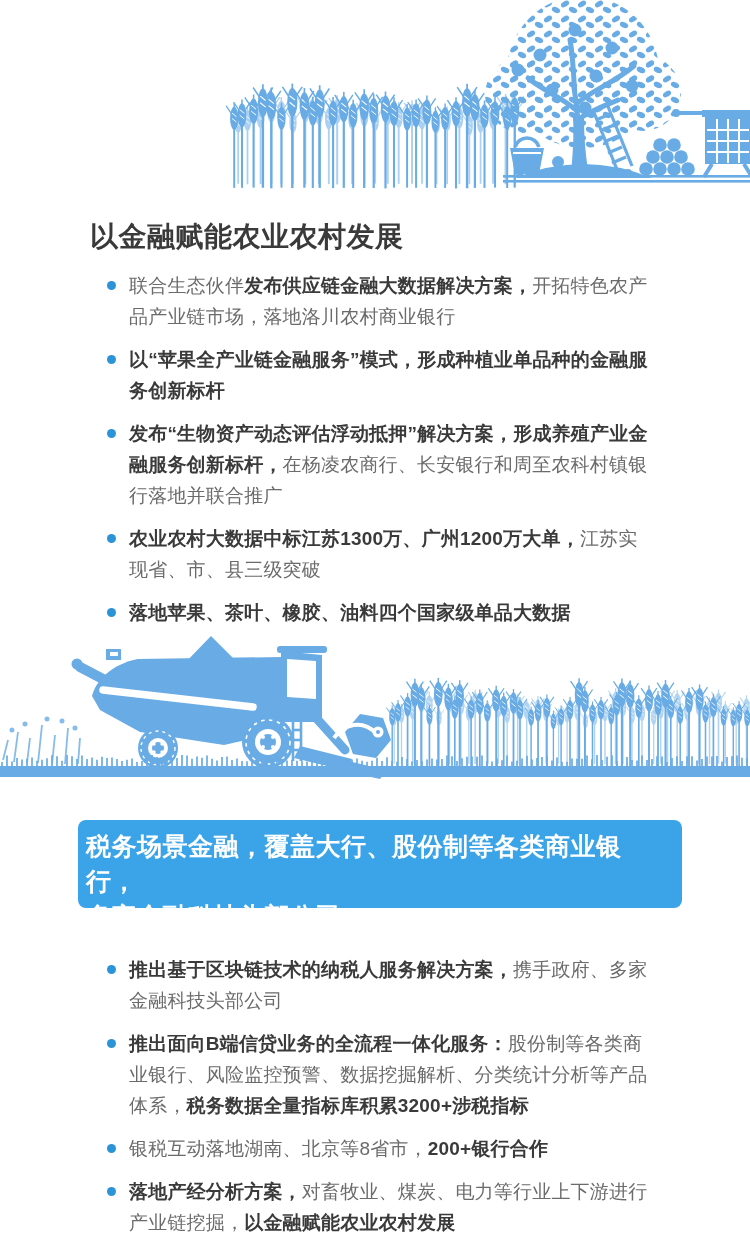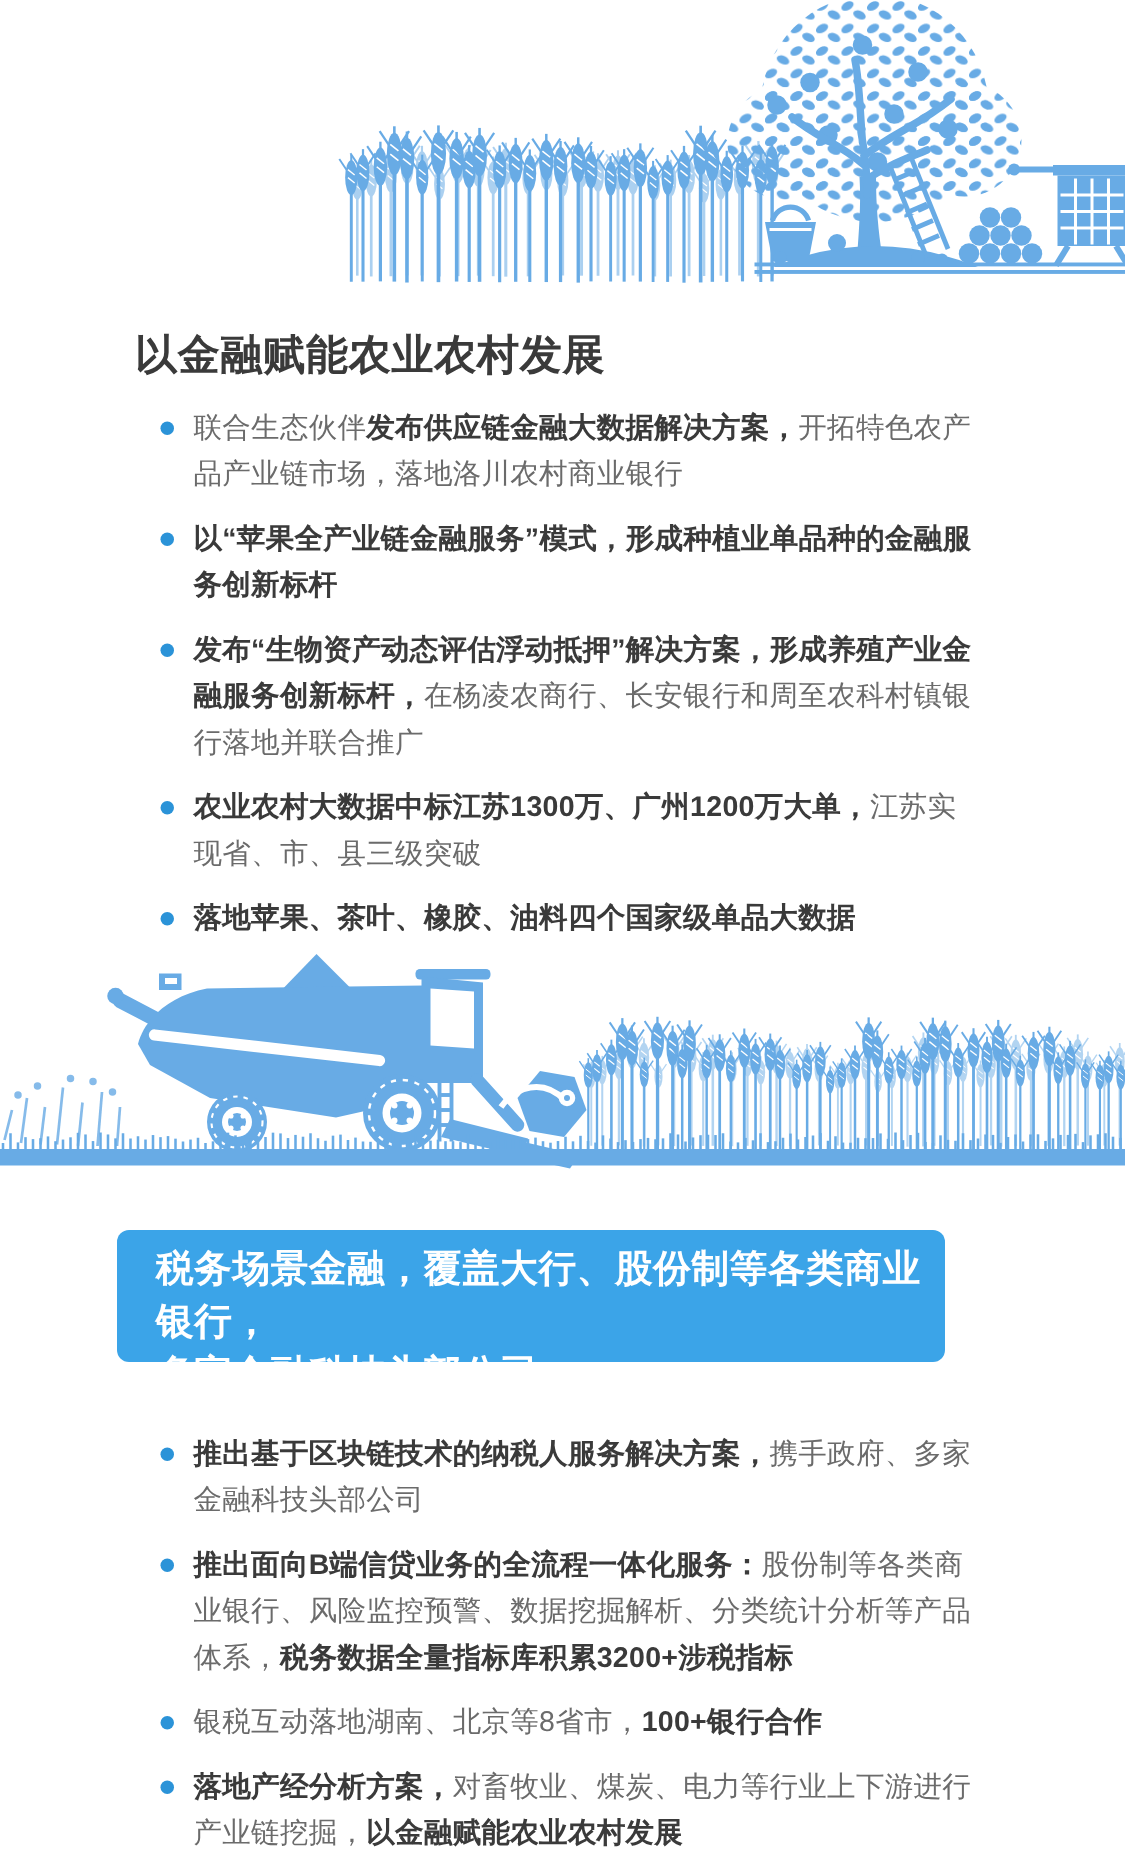--- a/index.html
+++ b/index.html
@@ -35,23 +35,23 @@
     font-size:19px;line-height:31px;color:var(--txt-reg);
     letter-spacing:.2px;
   }
   ul.bullets li::before{
     content:"";position:absolute;left:1px;top:11px;
     width:9px;height:9px;border-radius:50%;background:var(--dot);
   }
   ul.bullets b{color:var(--txt-bold);font-weight:bold;}
 
   .banner{
-    position:absolute;left:78px;top:820px;width:552px;height:88px;
+    position:absolute;left:78px;top:820px;width:604px;height:88px;
     background:var(--banner);border-radius:8px;
-    box-sizing:border-box;padding:9px 10px 9px 26px;
+    box-sizing:border-box;padding:9px 10px 9px 8px;
     color:#ffffff;font-weight:bold;font-size:25px;line-height:35px;
     letter-spacing:.5px;
   }
 </style>
 </head>
 <body>
 
 <div class="page">
 
   <svg id="top-art" class="art" width="750" height="200" viewBox="0 0 750 200" aria-hidden="true">
@@ -544,18 +544,18 @@
 
   <div class="banner">
     <span>税务场景金融，覆盖大行、股份制等各类商业银行，</span><br>
     <span>多家金融科技头部公司</span>
   </div>
 
   <section class="sec" id="sec2">
     <ul class="bullets">
         <li><b>推出基于区块链技术的纳税人服务解决方案，</b><span>携手政府、多家金融科技头部公司</span></li>
         <li><b>推出面向B端信贷业务的全流程一体化服务：</b><span>股份制等各类商业银行、风险监控预警、数据挖掘解析、分类统计分析等产品体系，</span><b>税务数据全量指标库积累3200+涉税指标</b></li>
-        <li><span>银税互动落地湖南、北京等8省市，</span><b>100+银行合作</b></li>
+        <li><span>银税互动落地湖南、北京等8省市，</span><b>200+银行合作</b></li>
         <li><b>落地产经分析方案，</b><span>对畜牧业、煤炭、电力等行业上下游进行产业链挖掘，</span><b>以金融赋能农业农村发展</b></li>
       </ul>
   </section>
 
 </div>
 
 </body></html>

